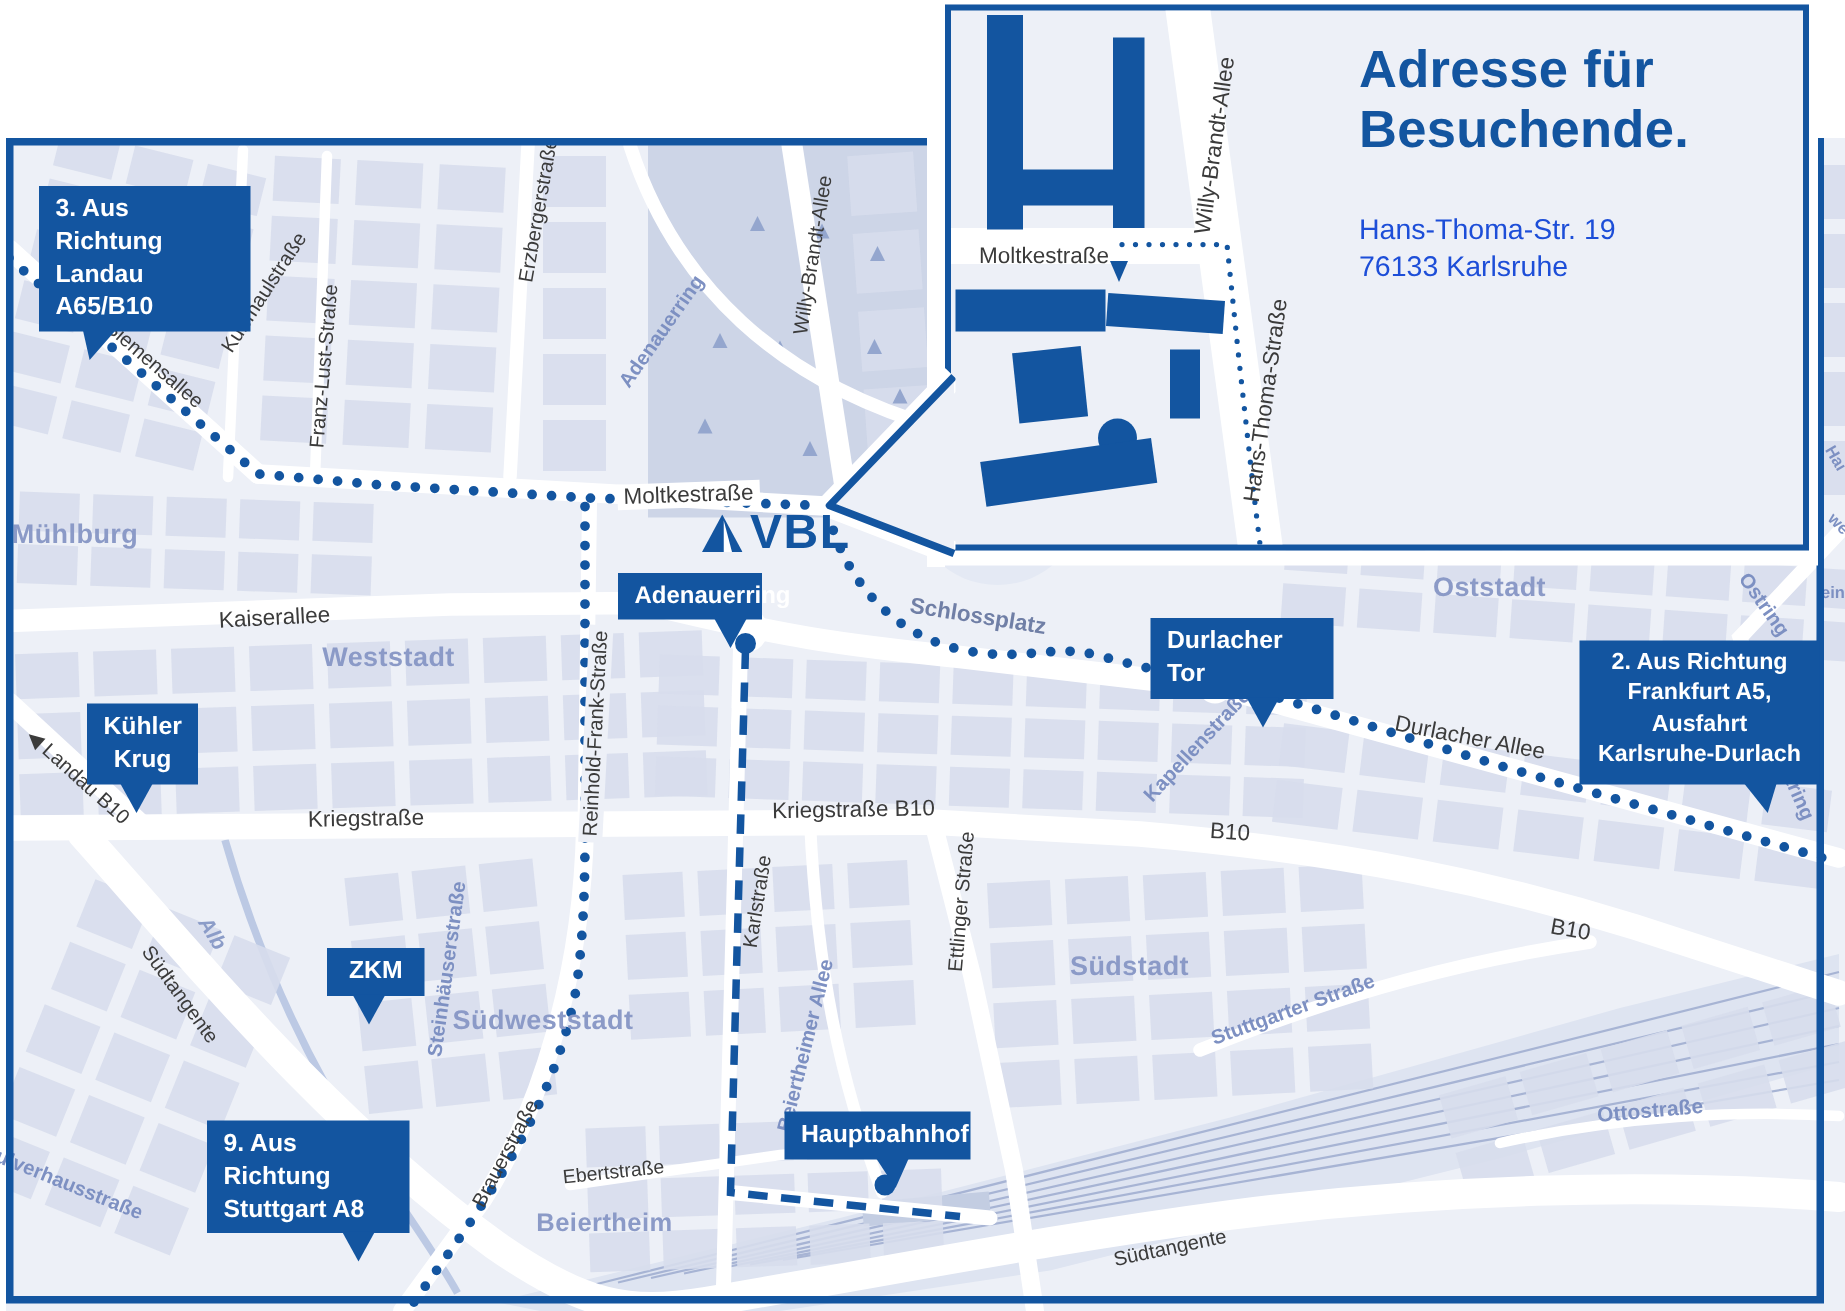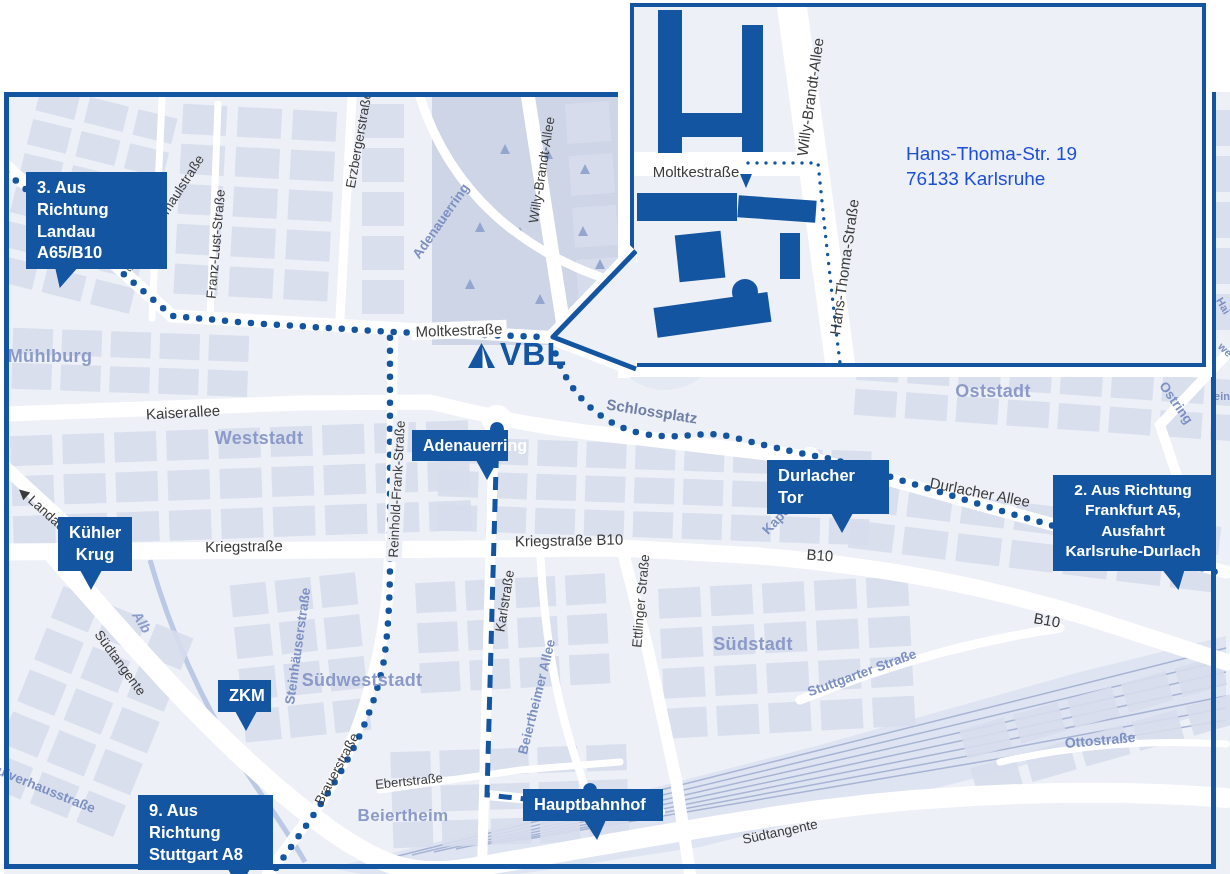--- a/index.html
+++ b/index.html
@@ -21,21 +21,21 @@
   .mlabel.s {font-size:13.5px;color:#3b3b3b;}
   .mlabel.sl{font-size:15px;color:#3b3b3b;}
   .mlabel.b {font-size:13.5px;color:#7d90c2;font-weight:700;}
   .mlabel.d {font-size:18px;color:#8b9ac7;font-weight:700;letter-spacing:.3px;}
   .mlabel.p {font-size:15px;color:#707fa6;font-weight:700;}
   .mlabel.w {font-size:14px;color:#8b9cc8;font-style:italic;font-weight:700;}
   .mlabel.f {font-size:11px;color:#7d90c2;font-weight:700;}
   
   .callout{
     position:absolute;background:#1355a0;color:#fff;font-weight:700;
-    box-sizing:border-box;padding:5px 11px;white-space:pre-line;line-height:1.32;margin-top:48px;
+    box-sizing:border-box;padding:5px 11px;white-space:pre-line;line-height:1.32;
   }
   .callout .tail{
     position:absolute;bottom:-19px;width:0;height:0;
     border-left:11px solid transparent;border-right:11px solid transparent;
     border-top:20px solid #1355a0;
   }
   
   #vbl-logo{position:absolute;left:468px;top:342px;display:flex;align-items:flex-end;gap:5px;}
   #vbl-logo .vbl-text{font-size:32px;font-weight:800;color:#1355a0;letter-spacing:1px;line-height:.8;}
   
@@ -434,20 +434,22 @@
       <circle cx="111" cy="285" r="13" fill="#1355a0"></circle>
       <rect x="21" y="293" width="115" height="30" fill="#1355a0" transform="rotate(-8 78 308)"></rect>
       <path d="M114,156 L184,156 L192,233 L202,323 L206,356" stroke="#1355a0" stroke-width="3.5" fill="none" stroke-linecap="round" stroke-dasharray="0 9"></path>
       <polygon points="106,167 118,167 112,181" fill="#1355a0"></polygon>
     </svg>
   <div id="inset-labels">
       <div class="ilabel" style="left: 62px; top: 164px; transform: translate(-50%, -50%) rotate(0deg);">Moltkestraße</div>
       <div class="ilabel" style="left: 176px; top: 90px; transform: translate(-50%, -50%) rotate(-82deg);">Willy-Brandt-Allee</div>
       <div class="ilabel" style="left: 210px; top: 260px; transform: translate(-50%, -50%) rotate(-82deg);">Hans-Thoma-Straße</div>
     </div>
+  <div id="inset-title">Adresse für
+Besuchende.</div>
   <div id="inset-address">Hans-Thoma-Str. 19
 76133 Karlsruhe</div>
 </div>
 
 <svg id="inset-tail" viewBox="0 0 92 130" xmlns="http://www.w3.org/2000/svg">
   <path d="M91,6 L8,92 L91,124" fill="none" stroke="#ffffff" stroke-width="16" stroke-linejoin="round"></path>
   <path d="M91,6 L8,92 L91,124" fill="#edf0f7" stroke="#1355a0" stroke-width="5" stroke-linejoin="round"></path>
 </svg>
 
 <div id="vbl-logo">
@@ -456,23 +458,23 @@
     <polygon points="14.5,4 20,25 14.5,25" fill="#ffffff"></polygon>
   </svg>
   <span class="vbl-text">VBL</span>
 </div>
 
 <div id="callouts-layer">
     <div class="callout" style="left: 26px; top: 124px; width: 141px; min-height: 48px; text-align: left; font-size: 16.5px;"><span>3. Aus Richtung
 Landau A65/B10</span><div class="tail" style="left: 26px; transform: skewX(-18deg);"></div></div>
     <div class="callout" style="left: 58px; top: 469px; width: 74px; min-height: 46px; text-align: center; font-size: 16.5px;"><span>Kühler
 Krug</span><div class="tail" style="left: 22px;"></div></div>
-    <div class="callout" style="left: 218px; top: 632px; width: 53px; min-height: 28px; text-align: center; font-size: 16.5px;"><span>ZKM</span><div class="tail" style="left: 17px;"></div></div>
+    <div class="callout" style="left: 218px; top: 632px; width: 65px; min-height: 28px; text-align: center; font-size: 16.5px;"><span>ZKM</span><div class="tail" style="left: 17px;"></div></div>
     <div class="callout" style="left: 138px; top: 747px; width: 135px; min-height: 50px; text-align: left; font-size: 16.5px;"><span>9. Aus Richtung
 Stuttgart A8</span><div class="tail" style="left: 90px;"></div></div>
     <div class="callout" style="left: 412px; top: 382px; width: 96px; min-height: 28px; text-align: center; font-size: 16px;"><span>Adenauerring</span><div class="tail" style="left: 64px;"></div></div>
     <div class="callout" style="left: 767px; top: 412px; width: 122px; min-height: 27px; text-align: left; font-size: 16.5px;"><span>Durlacher Tor</span><div class="tail" style="left: 64px;"></div></div>
     <div class="callout" style="left: 1053px; top: 427px; width: 160px; min-height: 96px; text-align: center; font-size: 15.5px;"><span>2. Aus Richtung
 Frankfurt A5,
 Ausfahrt
 Karlsruhe-Durlach</span><div class="tail" style="left: 112px; transform: skewX(14deg);"></div></div>
-    <div class="callout" style="left: 523px; top: 741px; width: 140px; min-height: 30px; text-align: left; font-size: 16.5px;"><span>Hauptbahnhof</span><div class="tail" style="left: 62px; transform: skewX(6deg);"></div></div>
+    <div class="callout" style="left: 523px; top: 741px; width: 124px; min-height: 30px; text-align: right; font-size: 16.5px;"><span>Hauptbahnhof</span><div class="tail" style="left: 62px; transform: skewX(6deg);"></div></div>
   </div>
 
 </body></html>

